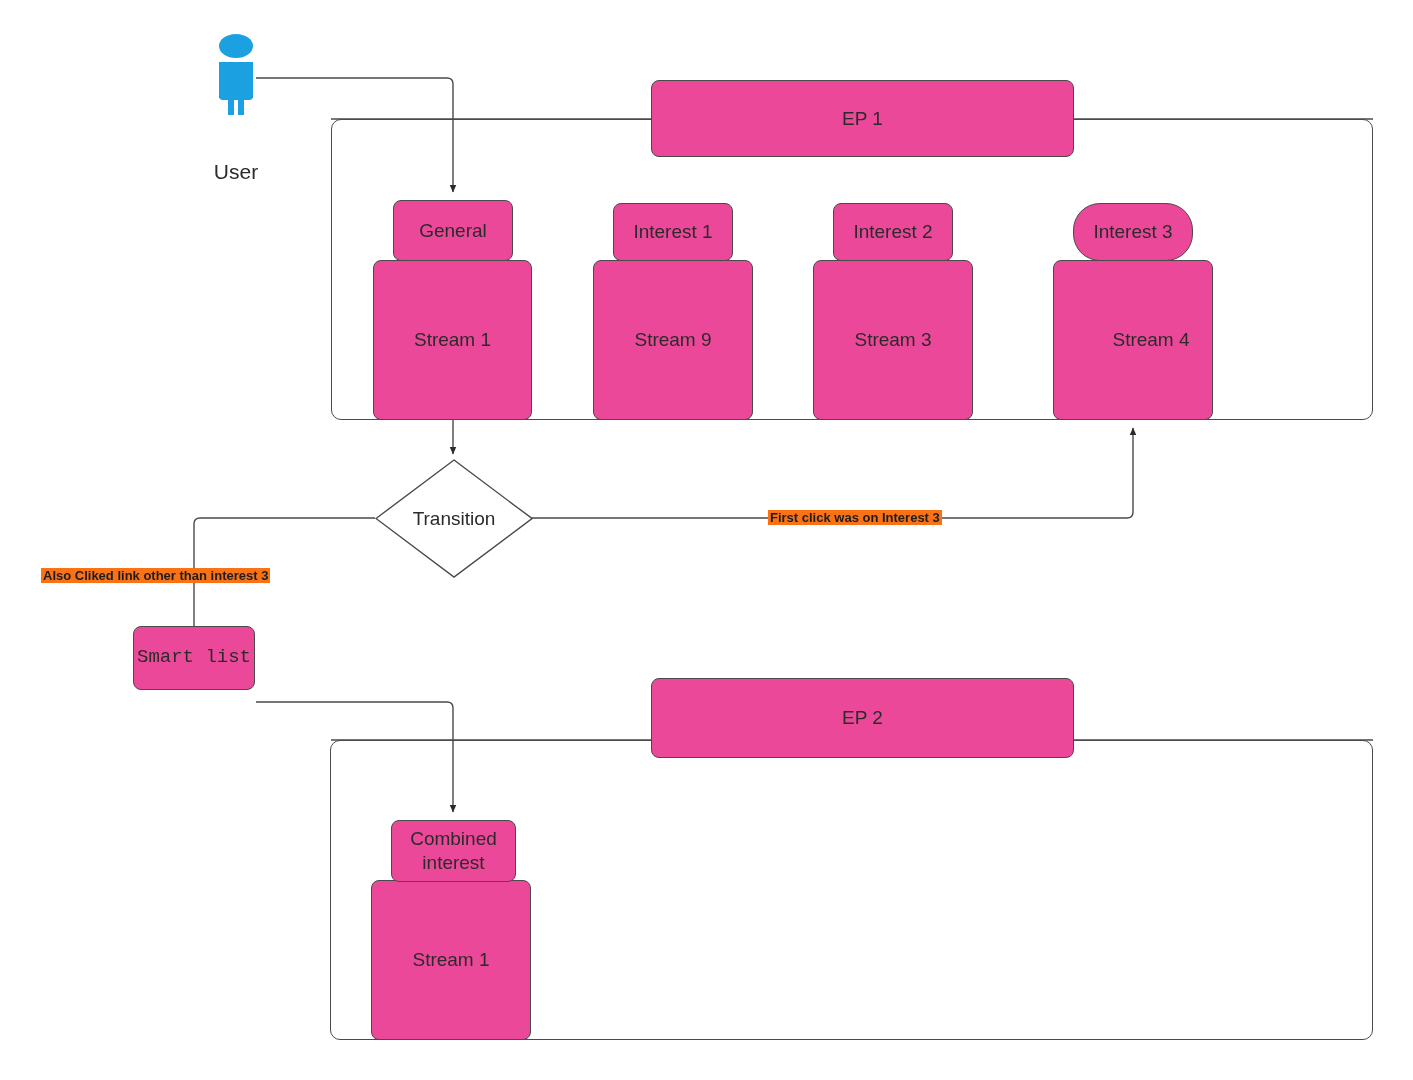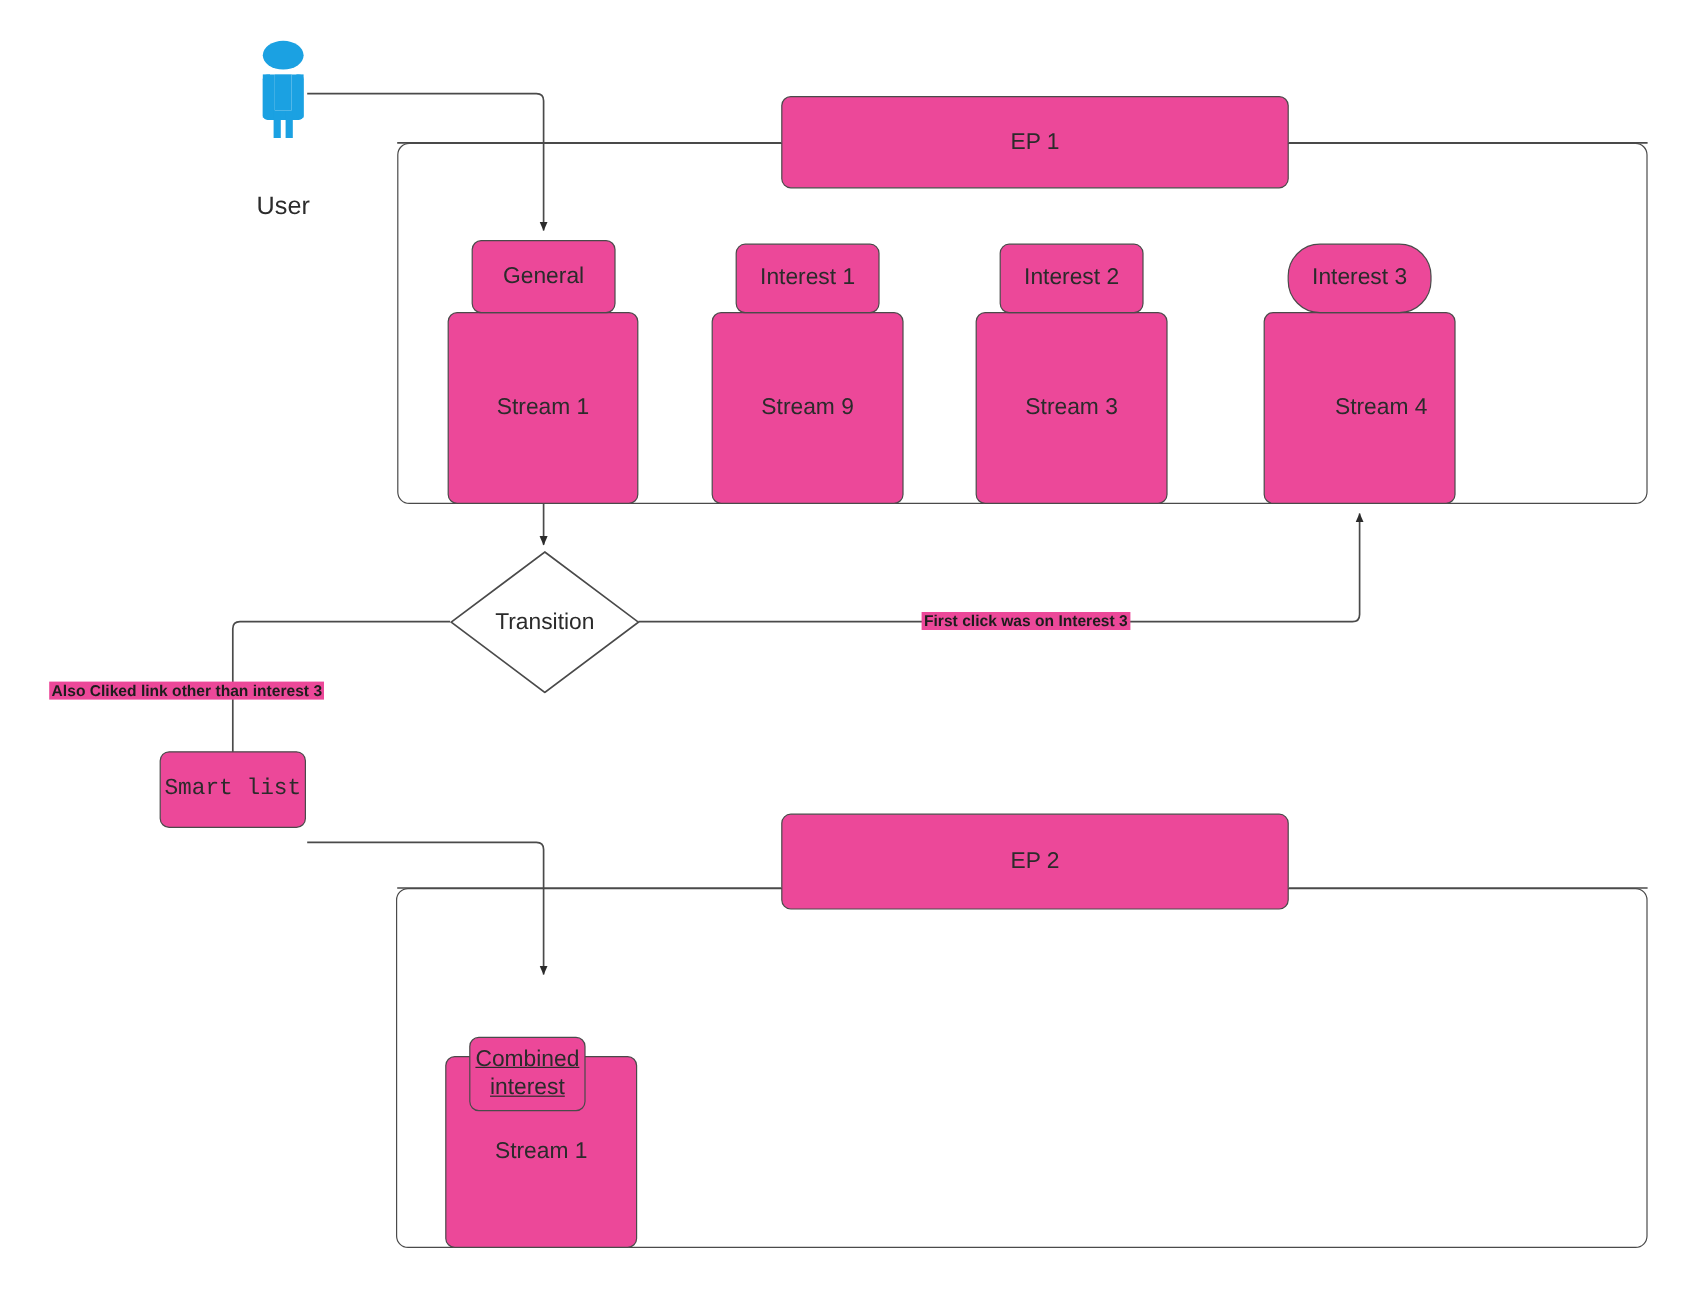--- a/index.html
+++ b/index.html
@@ -72,21 +72,21 @@
     color: #2b2b2b;
     font-family: "Liberation Sans", sans-serif;
   }
   .edge-label {
     position: absolute;
     font-size: 13px;
     font-weight: bold;
     color: #1d1d1d;
     font-family: "Liberation Sans", sans-serif;
     white-space: nowrap;
-    background: #ec4899;
+    background: #f97316;
     padding: 0 2px;
     z-index: 5;
   }
   .actor {
     position: absolute;
     z-index: 4;
   }
   .actor-label {
     position: absolute;
     font-size: 21px;
@@ -165,16 +165,16 @@
     <div class="diamond-label">Transition</div>
   </div>
 
   <div class="edge-label" style="left:768px; top:510px;">First click was on Interest 3</div>
   <div class="edge-label" style="left:41px; top:568px;">Also Cliked link other than interest 3</div>
 
   <div class="node" style="left:133px; top:626px; width:122px; height:64px;font-family:Liberation Mono, monospace;">Smart list</div>
 
   <div class="node ep-box" style="left:651px; top:678px; width:423px; height:80px;">EP 2</div>
 
-  <div class="node tab-box" style="left:391px; top:864px; width:97px; height:62px;text-decoration:underline;">Combined interest</div>
+  <div class="node tab-box" style="left:391px; top:820px; width:125px; height:62px;">Combined interest</div>
   <div class="node stream-box" style="left:371px; top:880px; width:160px; height:160px;">Stream 1</div>
 
 </div>
 
 </body></html>

